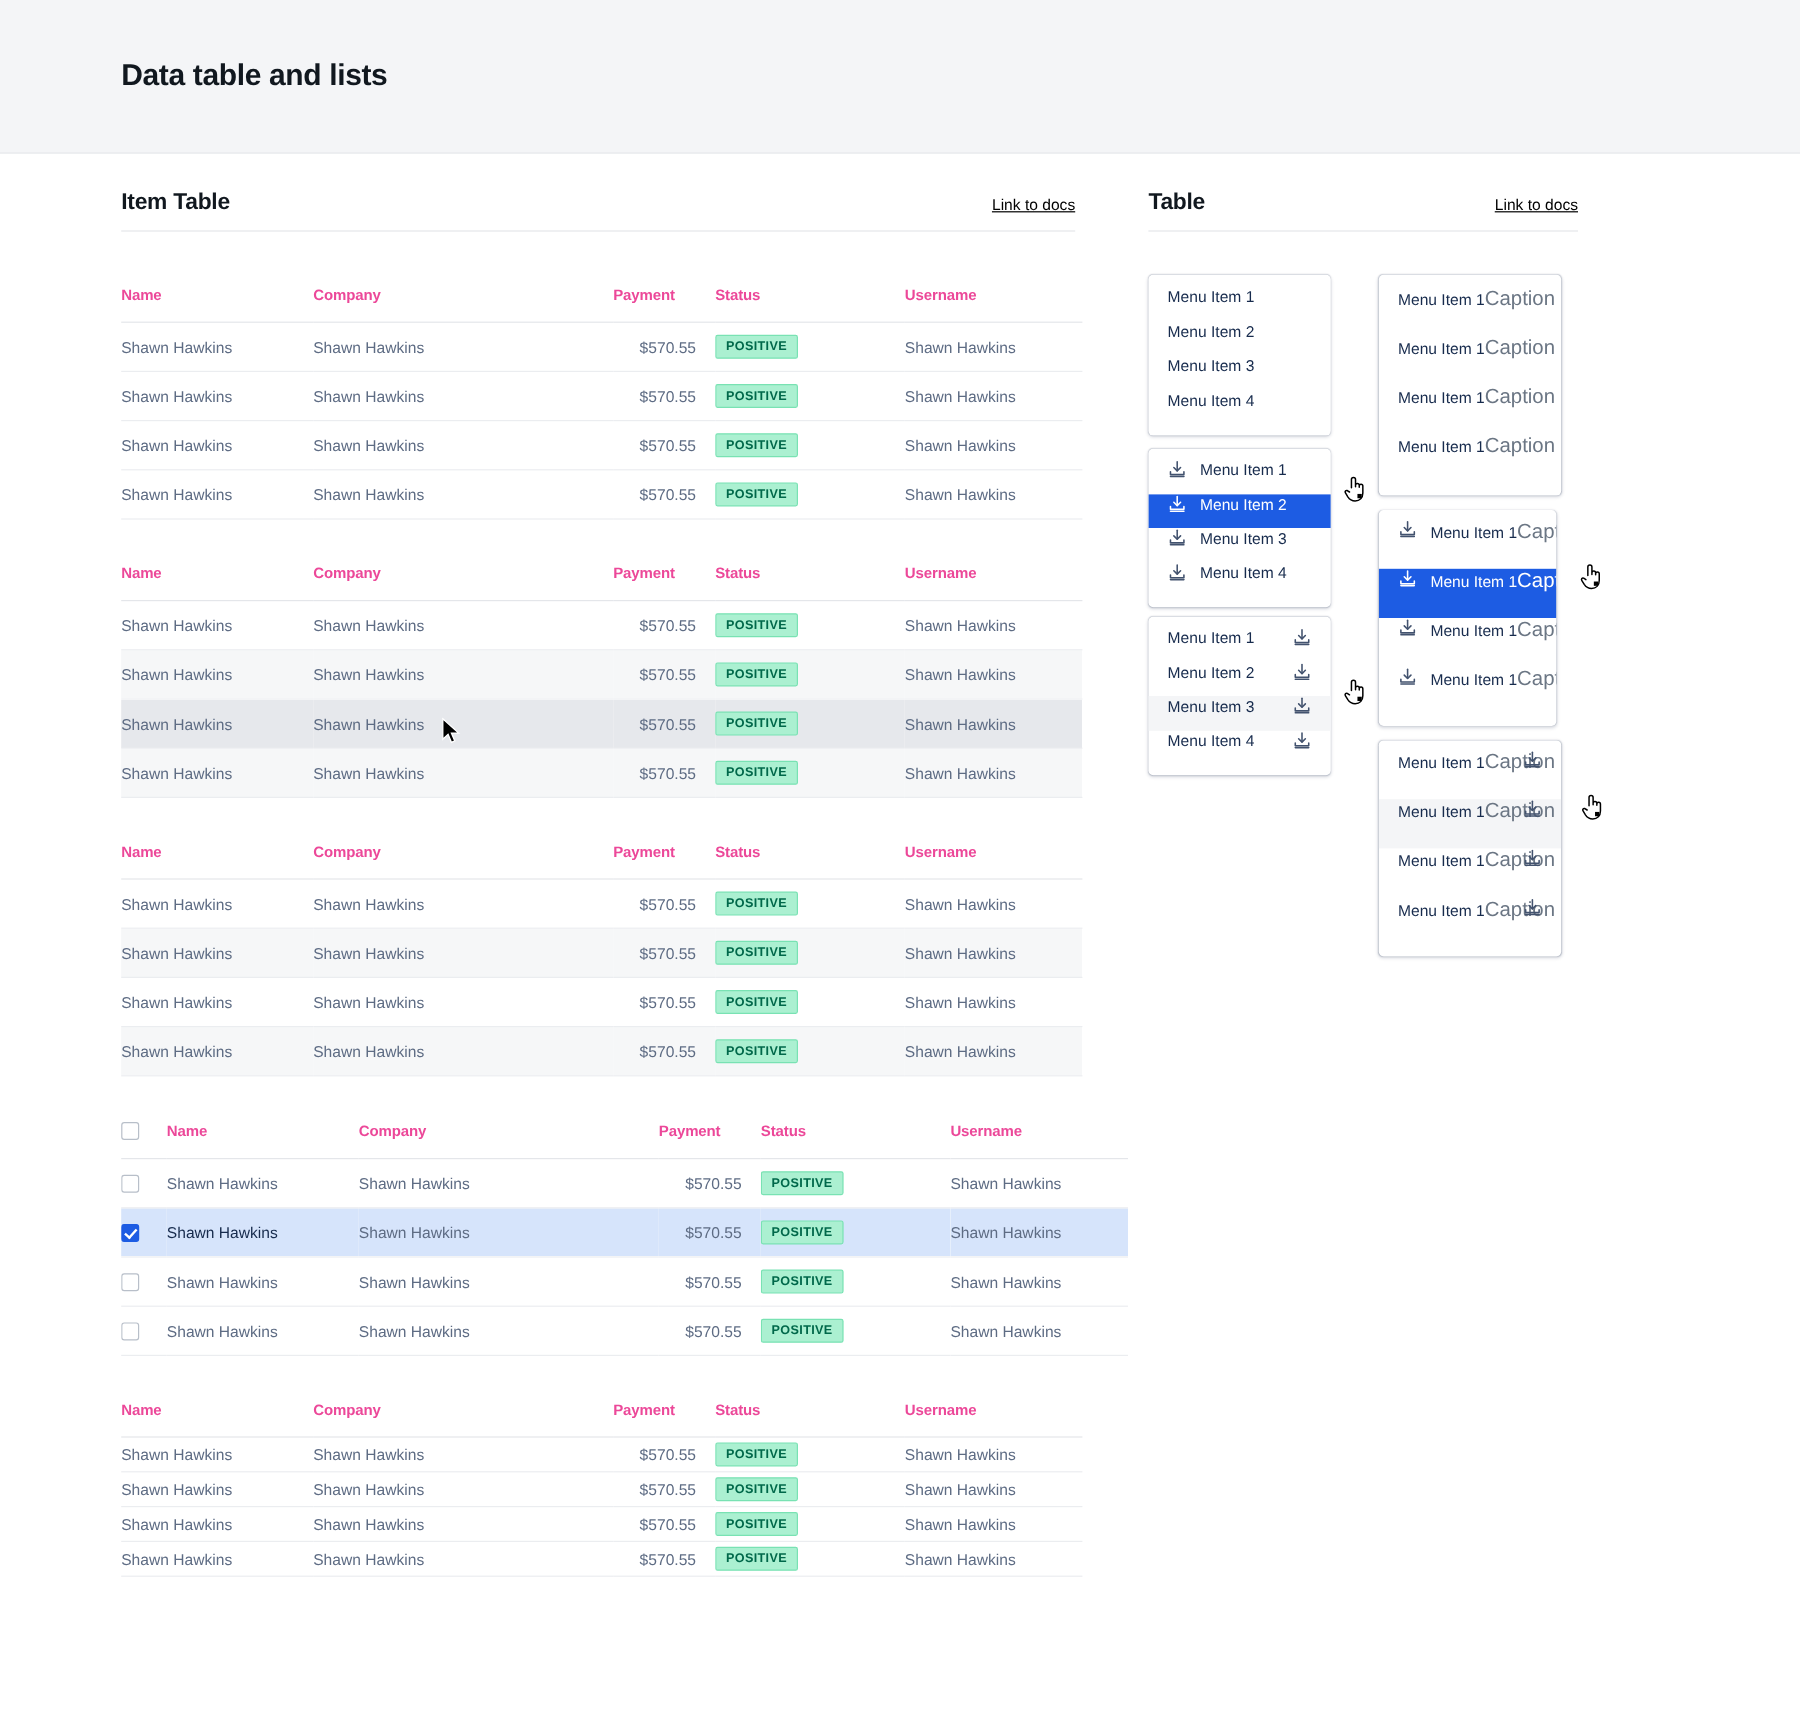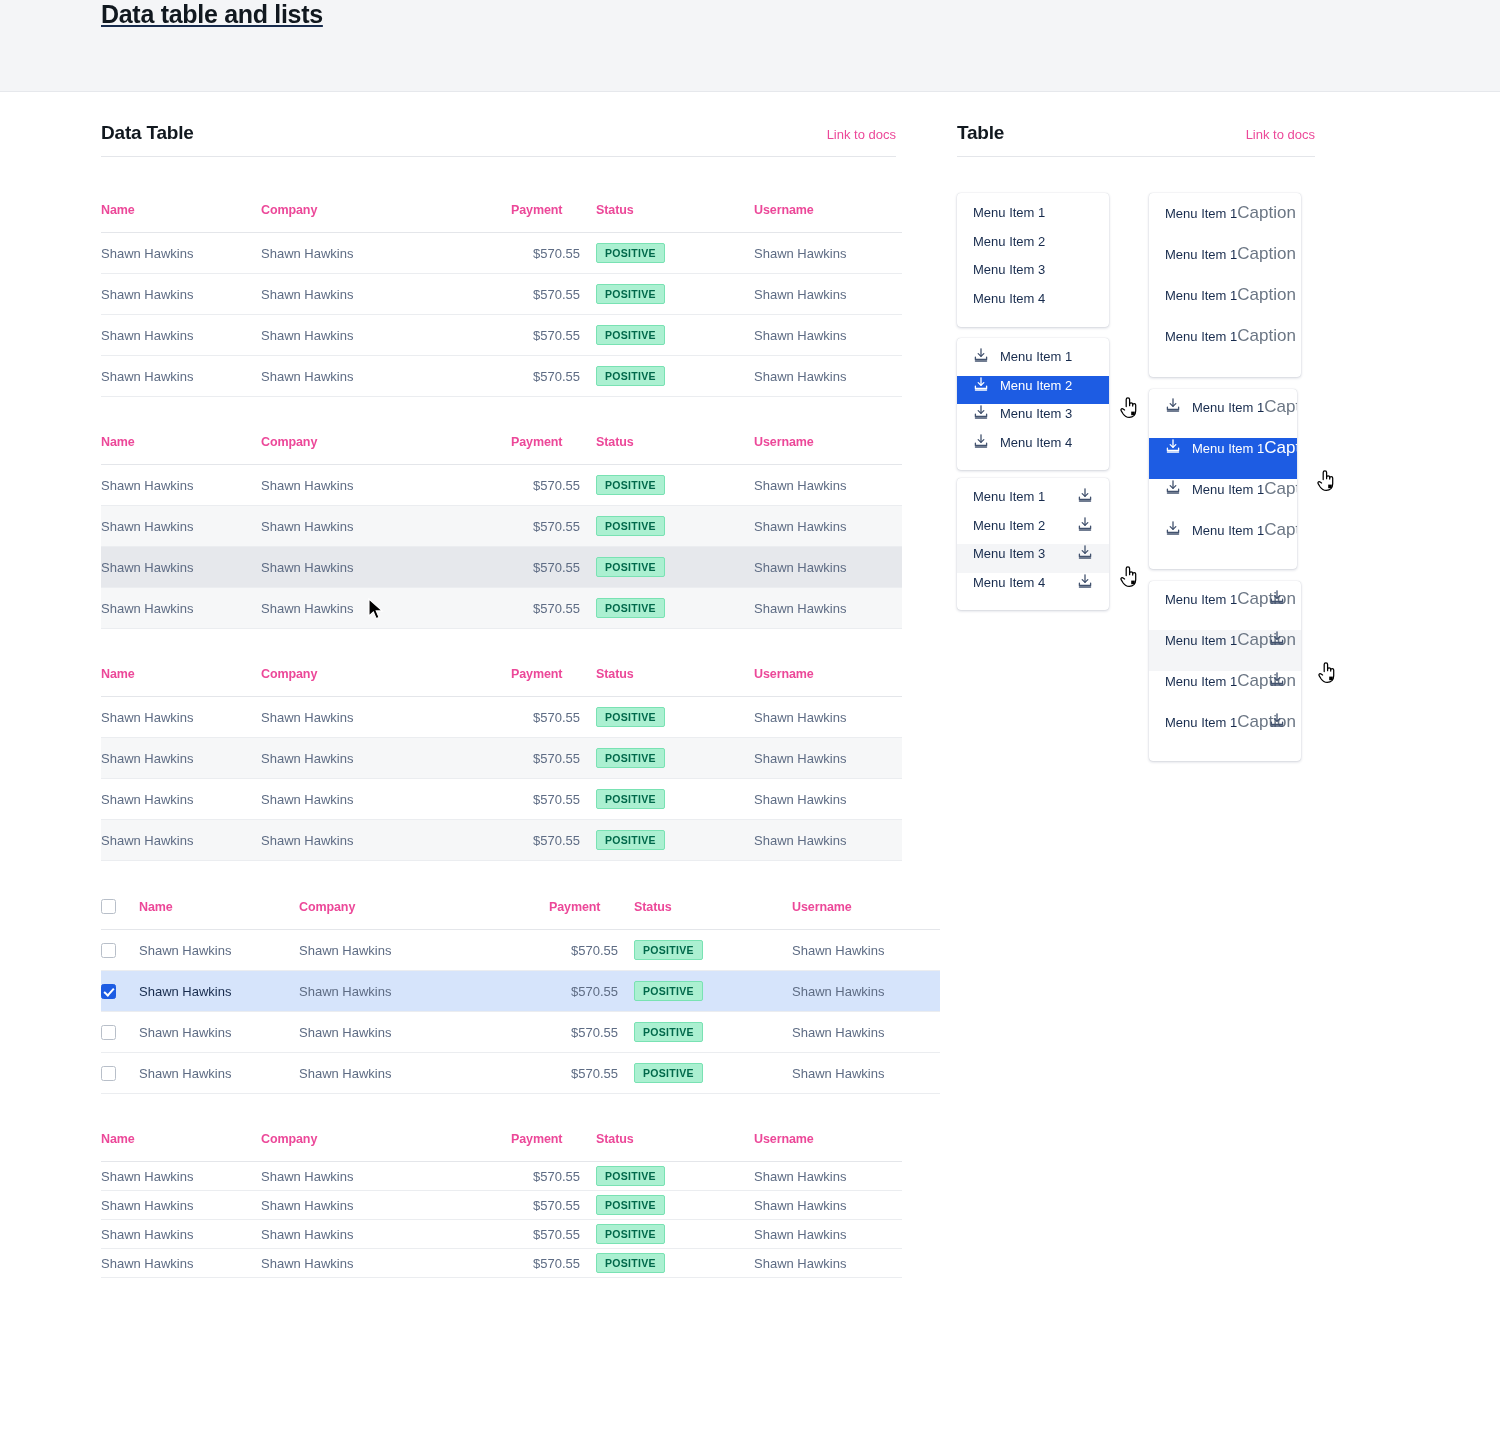--- a/index.html
+++ b/index.html
@@ -9,26 +9,26 @@
     height: 1429px;
     background: #ffffff;
     font-family: "Liberation Sans", sans-serif;
     color: #172b4d;
     overflow: hidden;
     position: relative;
   }
 
   
   .page-header {
-    height: 92px;
+    height: 128px;
     background: #f4f5f7;
     border-bottom: 1px solid #e6e8ec;
     display: flex;
+    align-items: center;
     padding-left: 101px;
-    text-decoration: underline;
   }
   .page-title {
     font-size: 25px;
     font-weight: 700;
     letter-spacing: -0.3px;
     color: #11181f;
   }
 
   
   .content {
@@ -49,21 +49,22 @@
   }
   .col-right .section-head { width: 358px; }
   .section-title {
     font-size: 19px;
     font-weight: 700;
     color: #11181f;
     letter-spacing: -0.2px;
   }
   .docs-link {
     font-size: 13px;
-    color: #ec4899;
+    color: #000000;
+    text-decoration: underline;
     cursor: pointer;
     padding-bottom: 2px;
   }
 
   
   .tbl {
     width: 795px;
     border-collapse: collapse;
     table-layout: fixed;
     font-size: 13px;
@@ -200,21 +201,21 @@
 
 <div class="page-header">
   <div class="page-title">Data table and lists</div>
 </div>
 
 <div class="content">
 
   <div class="col-left">
 
     <div class="section-head">
-      <div class="section-title">Data Table</div>
+      <div class="section-title">Item Table</div>
       <a class="docs-link">Link to docs</a>
     </div>
 
     <div id="tables-host">
         <div class="tbl-wrap">
           <table class="tbl">
             <colgroup>
               <col class="c-name">
               <col class="c-comp">
               <col class="c-pay">

